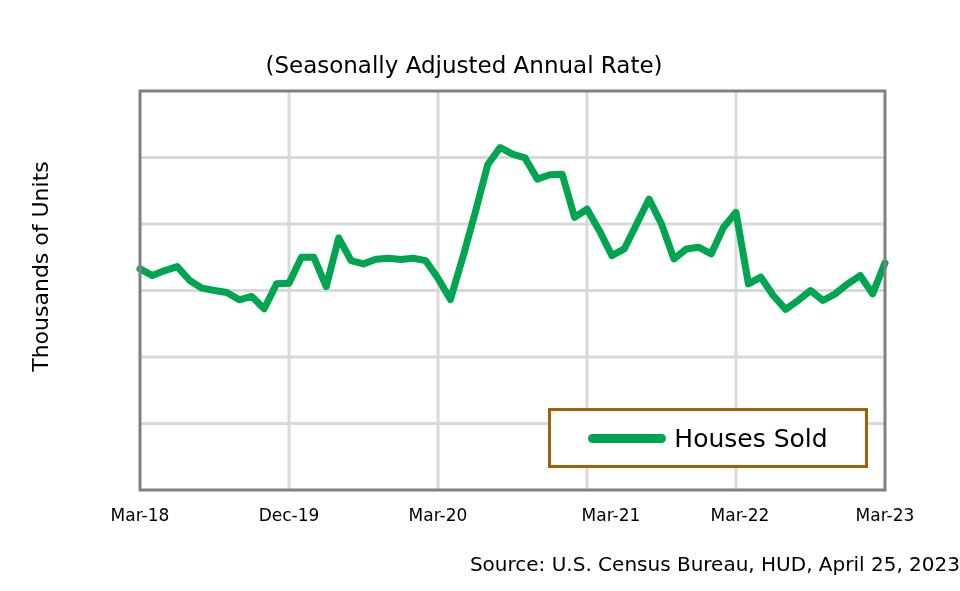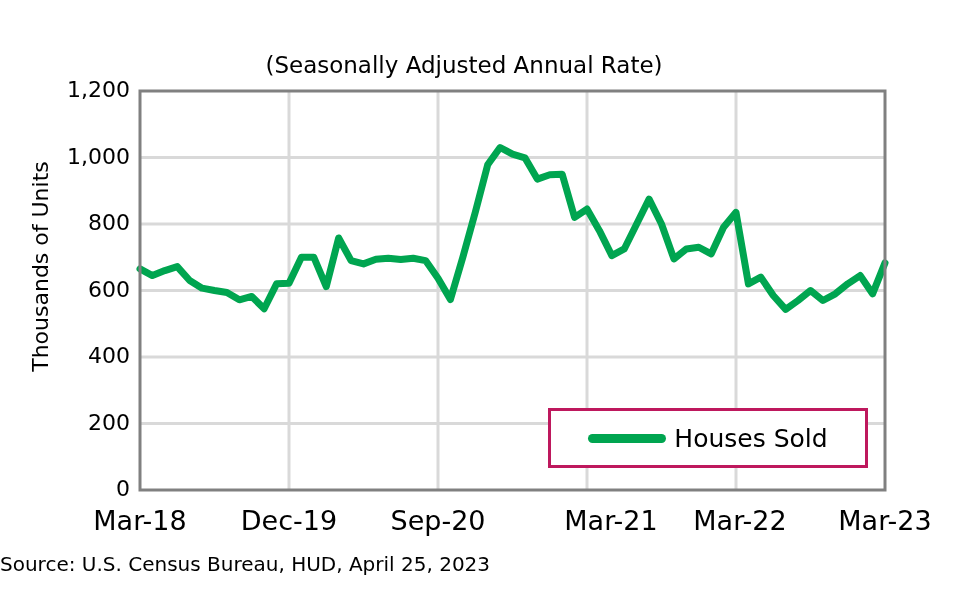--- a/index.html
+++ b/index.html
@@ -44,34 +44,34 @@
     font-size:22px;
     font-family:"DejaVu Sans", sans-serif;
     line-height:1;
   }
   #ytick-col{position:absolute;left:30px;top:0;width:100px;height:591px;}
   .xtick{
     position:absolute;
     top:505px;
     width:160px;
     text-align:center;
-    font-size:27px;
+    font-size:17px;
     font-family:"DejaVu Sans", sans-serif;
   }
   .source{
     position:absolute;left:0;top:552px;width:960px;
-    text-align:left;
+    text-align:right;
     font-size:20px;
     font-family:"DejaVu Sans", sans-serif;
   }
   .legend-box{
     position:absolute;
     left:548px;top:408px;
     width:320px;height:60px;
-    border:3px solid #be185d;
+    border:3px solid #a16207;
     background:#ffffff;
     box-sizing:border-box;
     display:flex;align-items:center;justify-content:center;
   }
   .legend-swatch{
     width:78px;height:9px;border-radius:5px;
     margin-right:8px;
     display:inline-block;
   }
   .legend-text{
@@ -83,34 +83,25 @@
 </style>
 </head>
 <body>
 
 <div id="chart-root">
 
   <div class="subtitle">(Seasonally Adjusted Annual Rate)</div>
 
   <div class="ylabel">Thousands of Units</div>
 
-  <div id="ytick-col">
-      <div class="ytick" style="top: 79px;">1,200</div>
-      <div class="ytick" style="top: 145.5px;">1,000</div>
-      <div class="ytick" style="top: 212px;">800</div>
-      <div class="ytick" style="top: 278.5px;">600</div>
-      <div class="ytick" style="top: 345px;">400</div>
-      <div class="ytick" style="top: 411.5px;">200</div>
-      <div class="ytick" style="top: 478px;">0</div>
-    </div>
 
   <div id="xtick-row">
       <div class="xtick" style="left: 60px;">Mar-18</div>
       <div class="xtick" style="left: 209px;">Dec-19</div>
-      <div class="xtick" style="left: 358px;">Sep-20</div>
+      <div class="xtick" style="left: 358px;">Mar-20</div>
       <div class="xtick" style="left: 531px;">Mar-21</div>
       <div class="xtick" style="left: 660px;">Mar-22</div>
       <div class="xtick" style="left: 805px;">Mar-23</div>
     </div>
 
   <svg id="plot" width="960" height="591">
     <g id="gridlines">
         <line x1="140" x2="885" y1="157.5" y2="157.5" stroke="#D9D9D9" stroke-width="3"></line>
         <line x1="140" x2="885" y1="224" y2="224" stroke="#D9D9D9" stroke-width="3"></line>
         <line x1="140" x2="885" y1="290.5" y2="290.5" stroke="#D9D9D9" stroke-width="3"></line>

